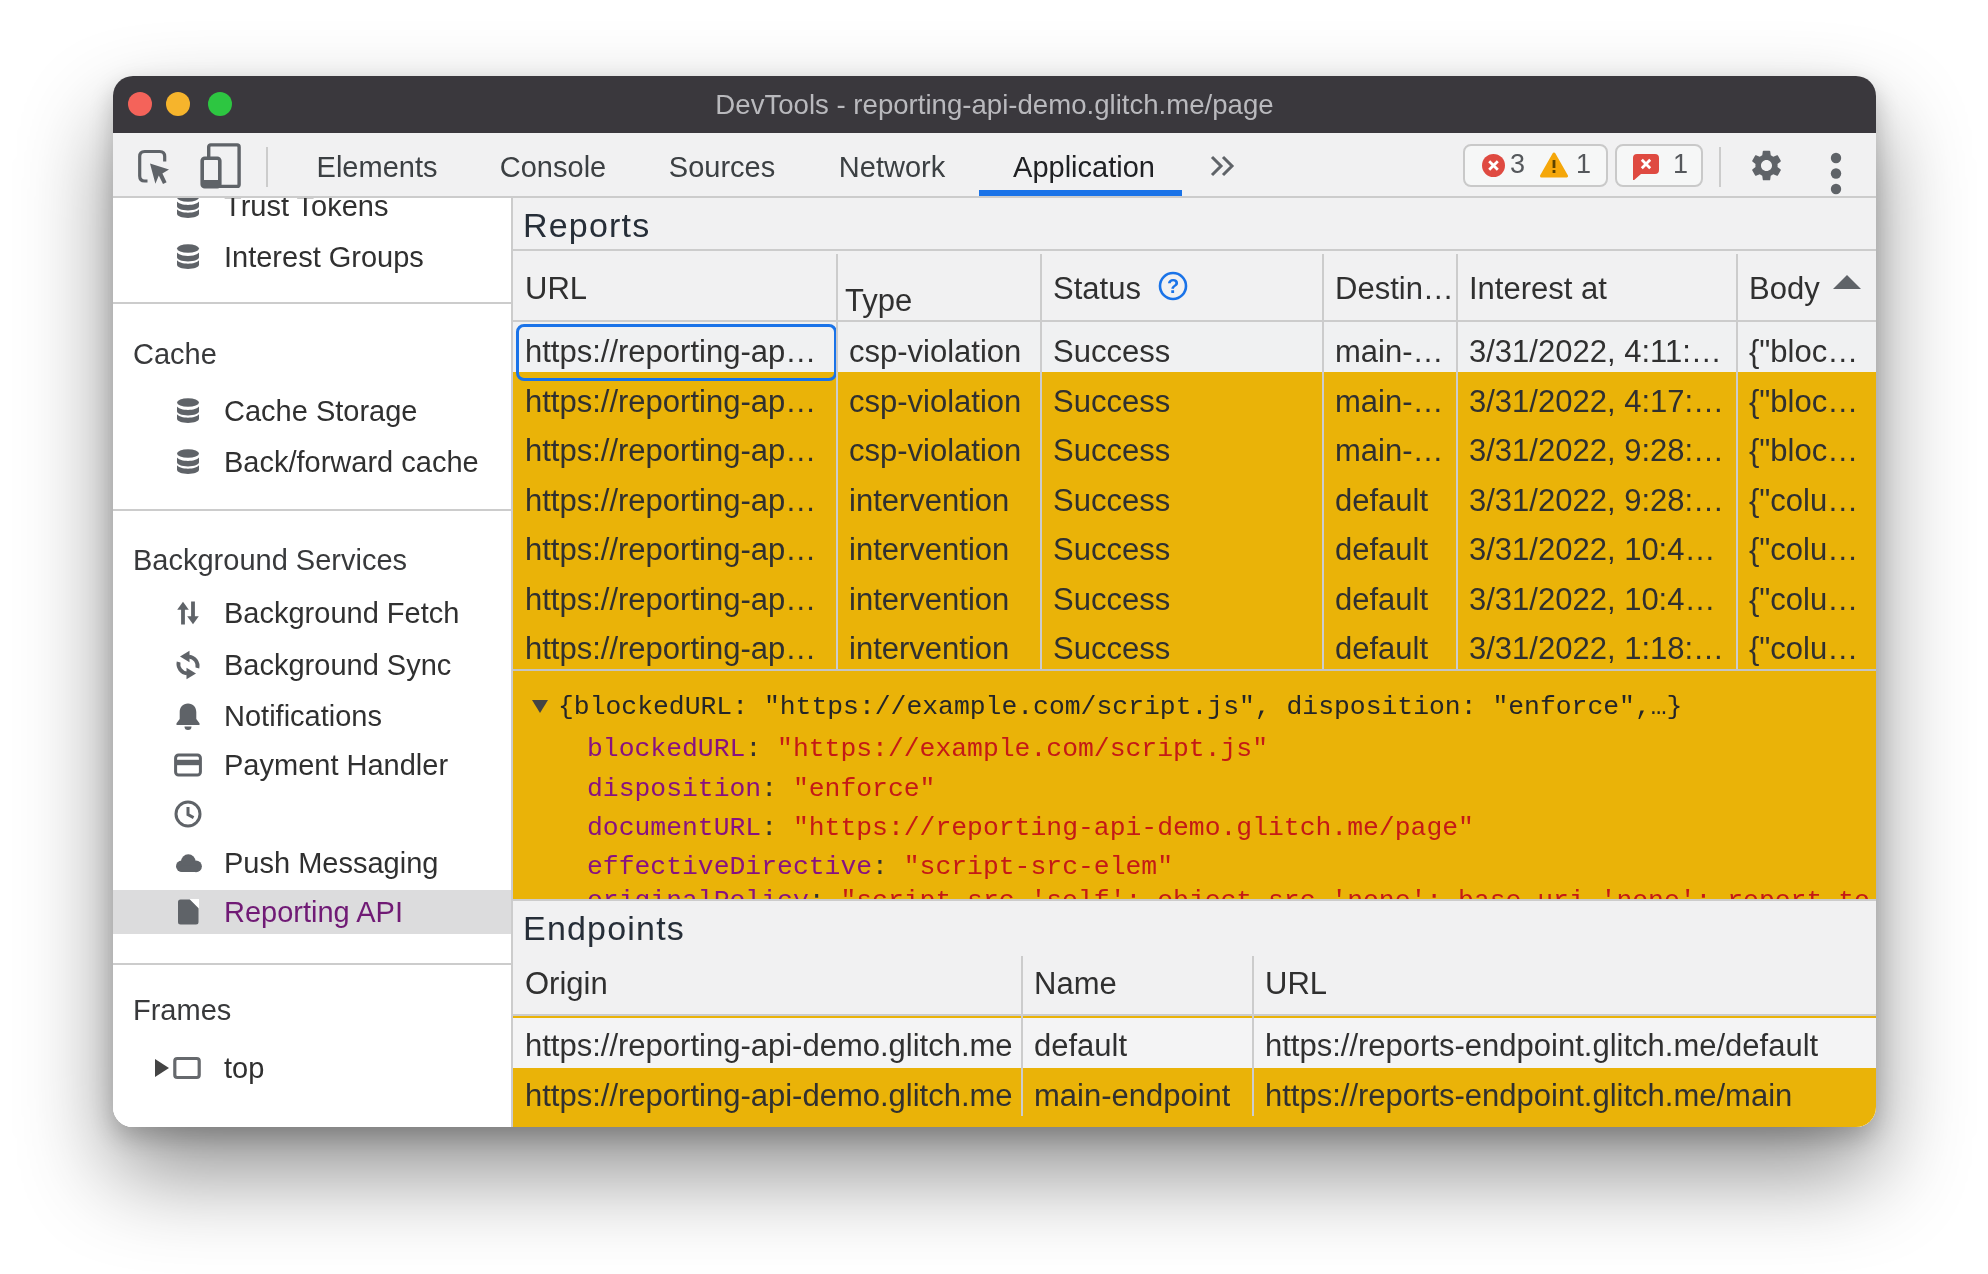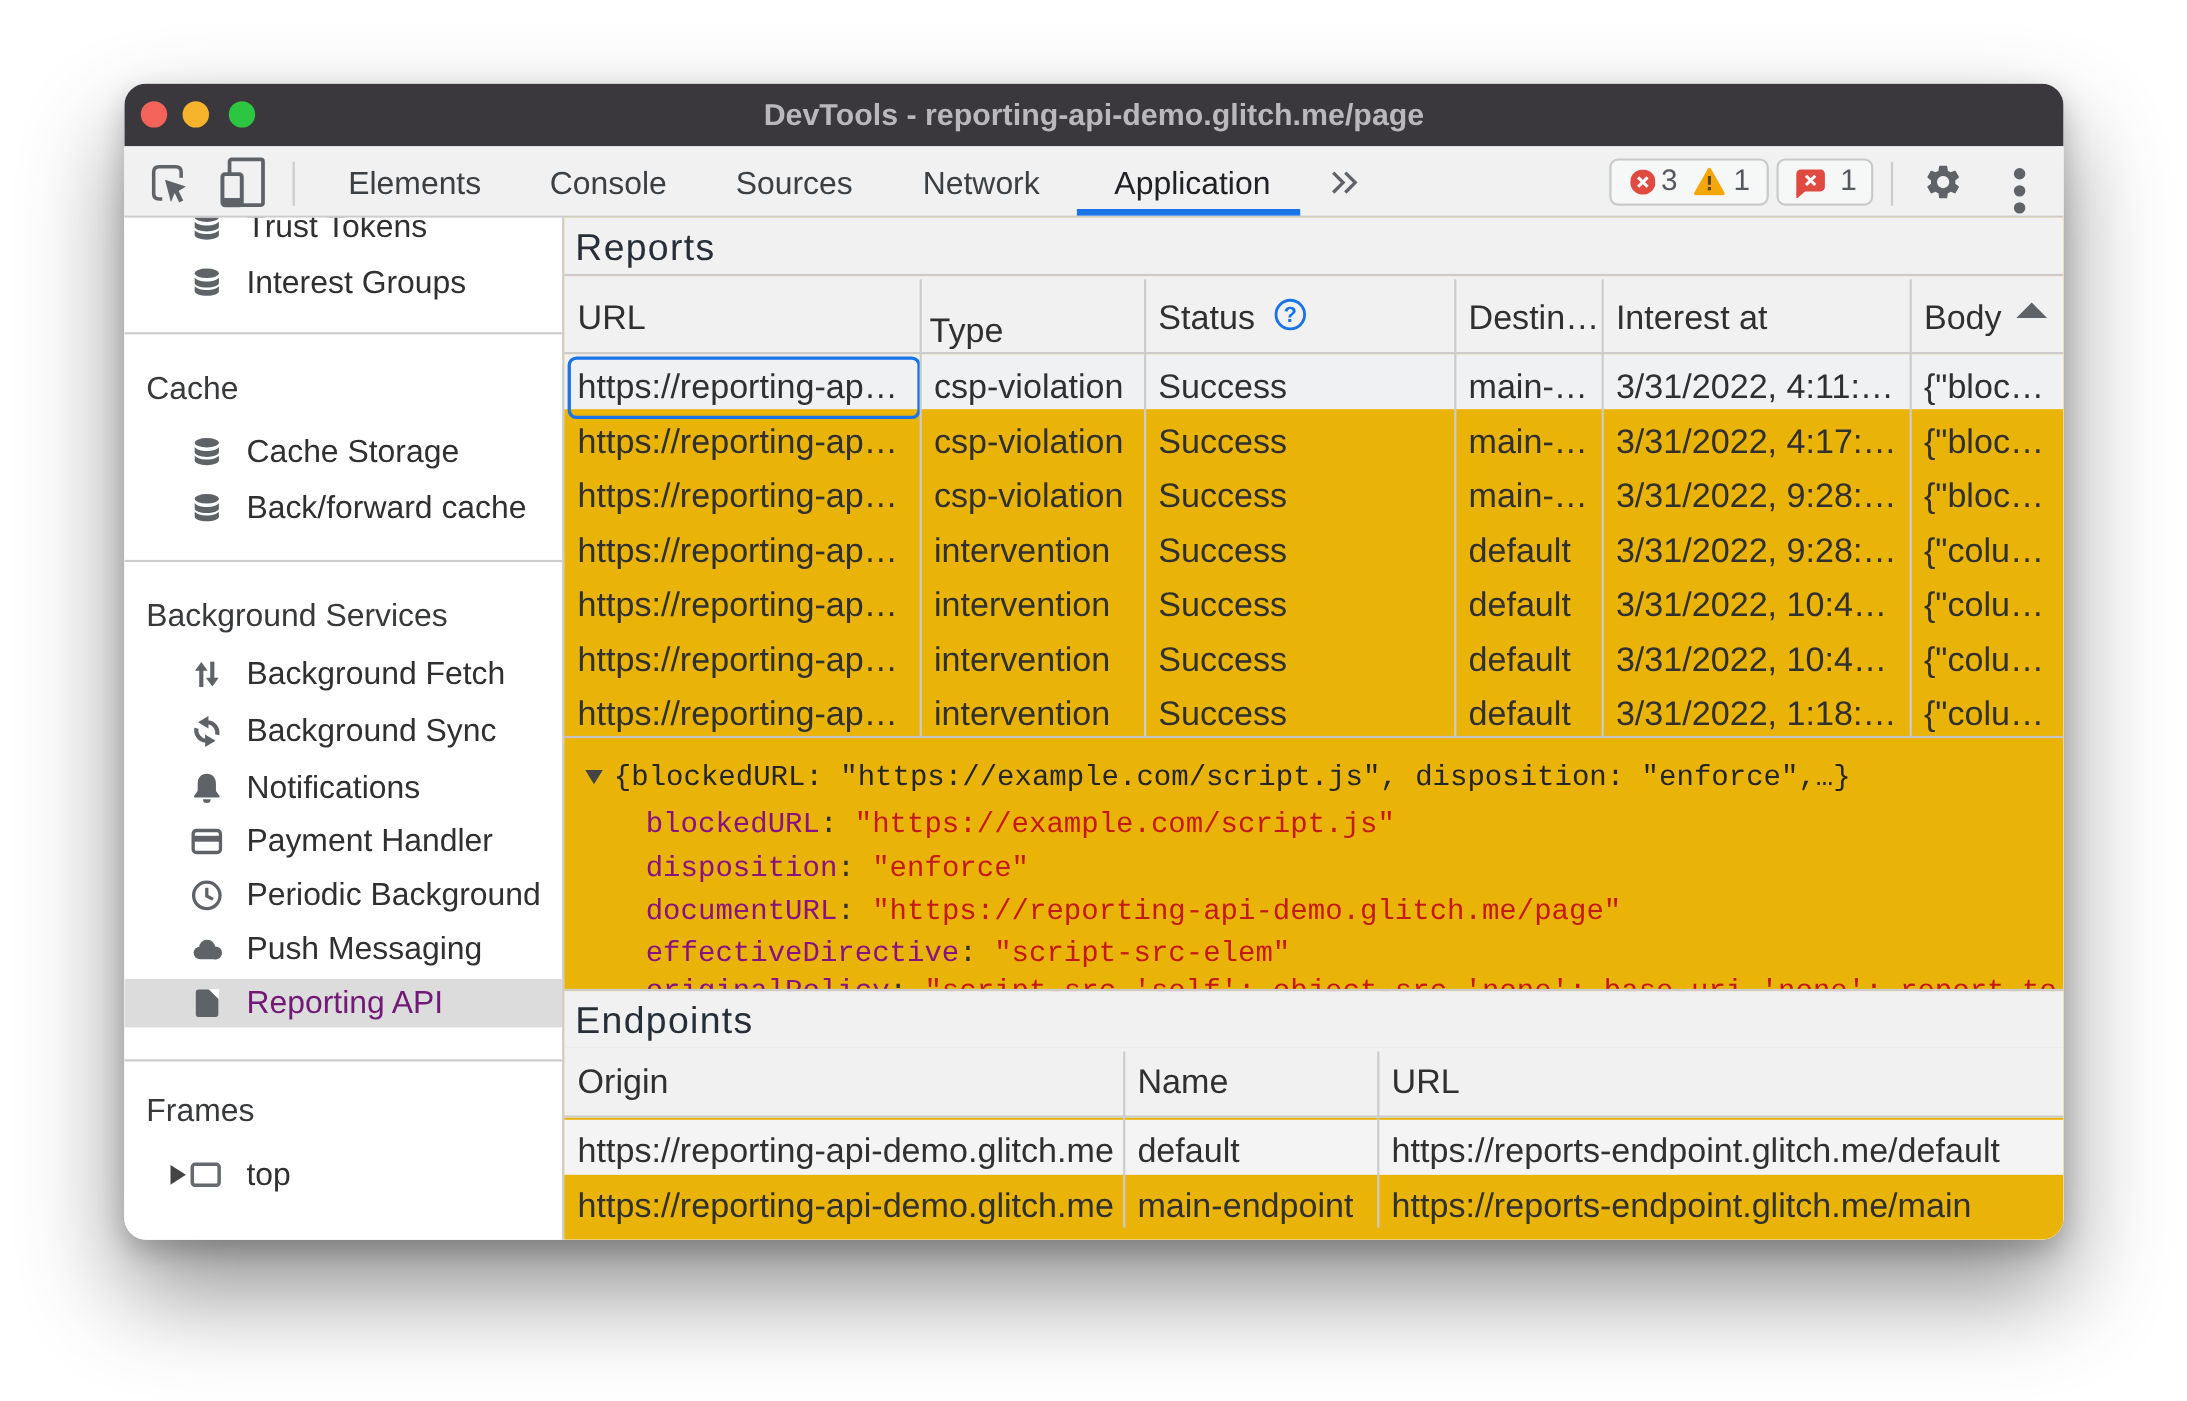--- a/index.html
+++ b/index.html
@@ -9,21 +9,21 @@
        border-radius:20px;background:#fff;overflow:hidden;
        box-shadow:0 46px 92px rgba(0,0,0,.44), 0 10px 24px rgba(0,0,0,.20);}
   .abs{position:absolute;}
   
   .titlebar{position:absolute;left:0;top:0;width:100%;height:57px;background:#3a383d;}
   .tl{position:absolute;top:16px;width:24px;height:24px;border-radius:50%;}
   .tl.r{left:15px;background:#f4635a;}
   .tl.y{left:53px;background:#f6b42c;}
   .tl.g{left:95px;background:#2dc641;}
   .title{position:absolute;left:0;top:0;width:100%;height:57px;line-height:58px;
-         text-align:center;color:#b9b9bd;font-size:27.6px;font-weight:bold;letter-spacing:0;}
+         text-align:center;color:#b9b9bd;font-size:27.6px;font-weight:normal;letter-spacing:0;}
   
   .toolbar{position:absolute;left:0;top:57px;width:100%;height:63px;background:#f1f1f2;
            border-bottom:2px solid #ccc;}
   .tab{position:absolute;top:0;height:63px;line-height:68px;font-size:29px;color:#3c4043;text-align:center;}
   .underline{position:absolute;left:866px;top:57px;width:203px;height:6px;background:#1a73e8;}
   .vsep{position:absolute;top:14px;width:2px;height:40px;background:#ccc;}
   .pill{position:absolute;top:11px;height:39px;border:2px solid #c9c9c9;border-radius:8px;background:#f6f7f7;}
   .pilltxt{position:absolute;top:0;height:39px;line-height:41px;font-size:27px;color:#55585c;}
   
   .content{position:absolute;left:0;top:122px;width:100%;height:929px;background:#fff;}
@@ -172,21 +172,20 @@
             <rect x="2.6" y="5" width="24.8" height="20" rx="3" fill="none" stroke="#5f6368" stroke-width="3"></rect>
             <rect x="2.6" y="9.8" width="24.8" height="5.4" fill="#5f6368"></rect>
           </svg>
           <span class="txt">Payment Handler</span>
         </div>
       <div class="item" style="top:594px">
           <svg class="ic" viewBox="0 0 30 30" fill="none">
             <circle cx="15" cy="15" r="12" stroke="#5f6368" stroke-width="3"></circle>
             <path d="M15 8V15.6L20.6 18.6" stroke="#5f6368" stroke-width="3"></path>
           </svg>
-          <span class="txt">Periodic Background</span>
         </div>
       <div class="item" style="top:643px">
           <svg class="ic" viewBox="0 0 30 30" fill="#5f6368">
             <circle cx="8.6" cy="18.2" r="5.6"></circle>
             <circle cx="15.3" cy="13.6" r="7.3"></circle>
             <circle cx="23" cy="18.3" r="5.9"></circle>
             <rect x="6" y="17.5" width="19" height="6.6" rx="3"></rect>
           </svg>
           <span class="txt">Push Messaging</span>
         </div>

